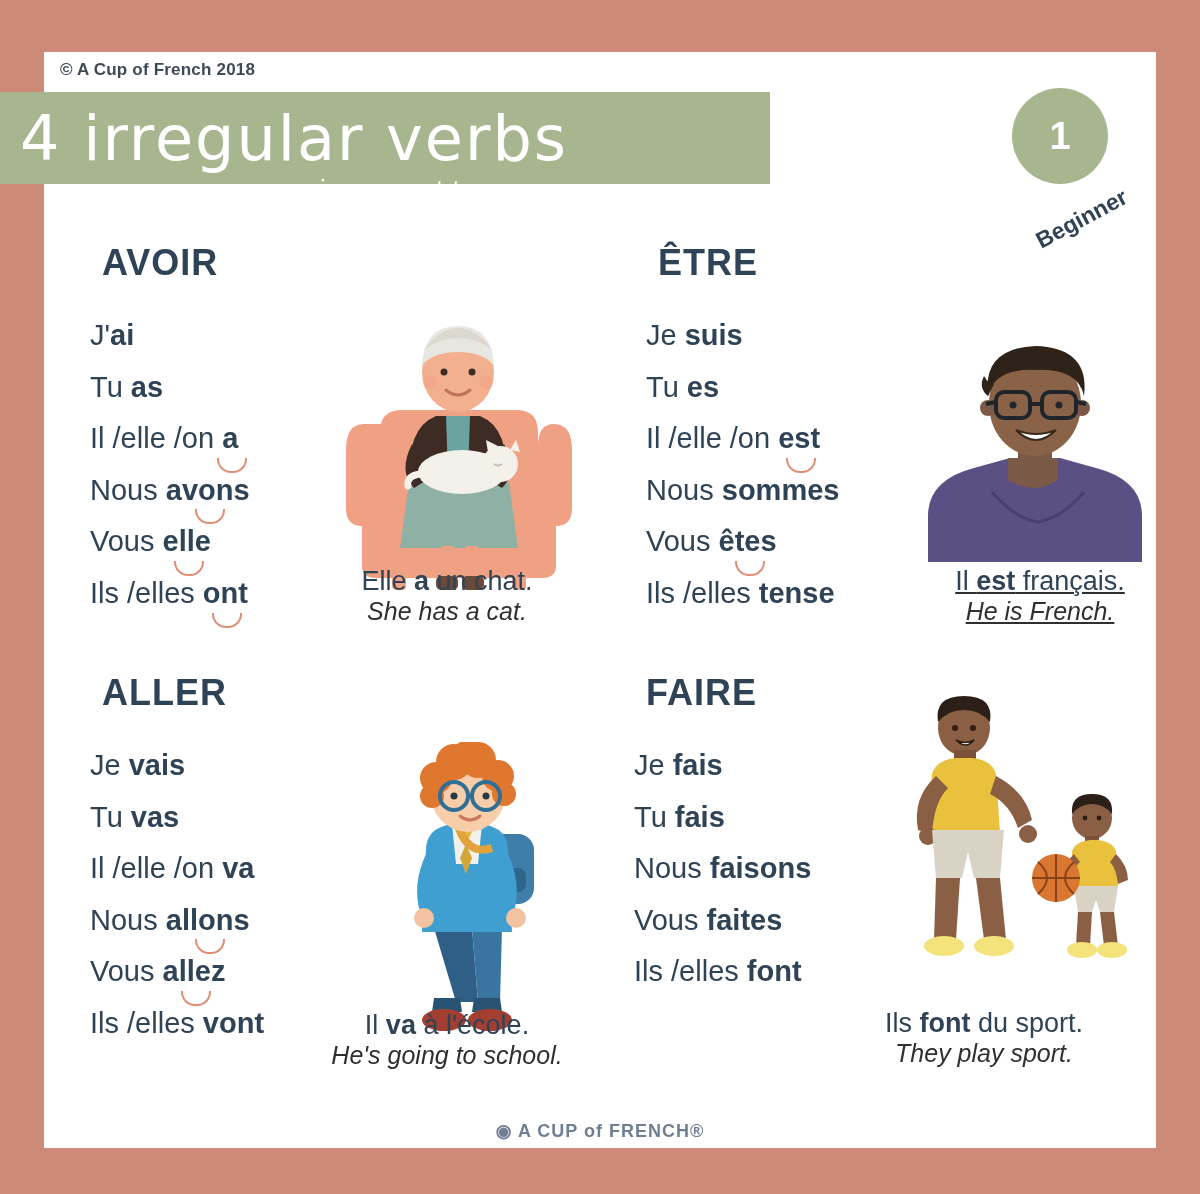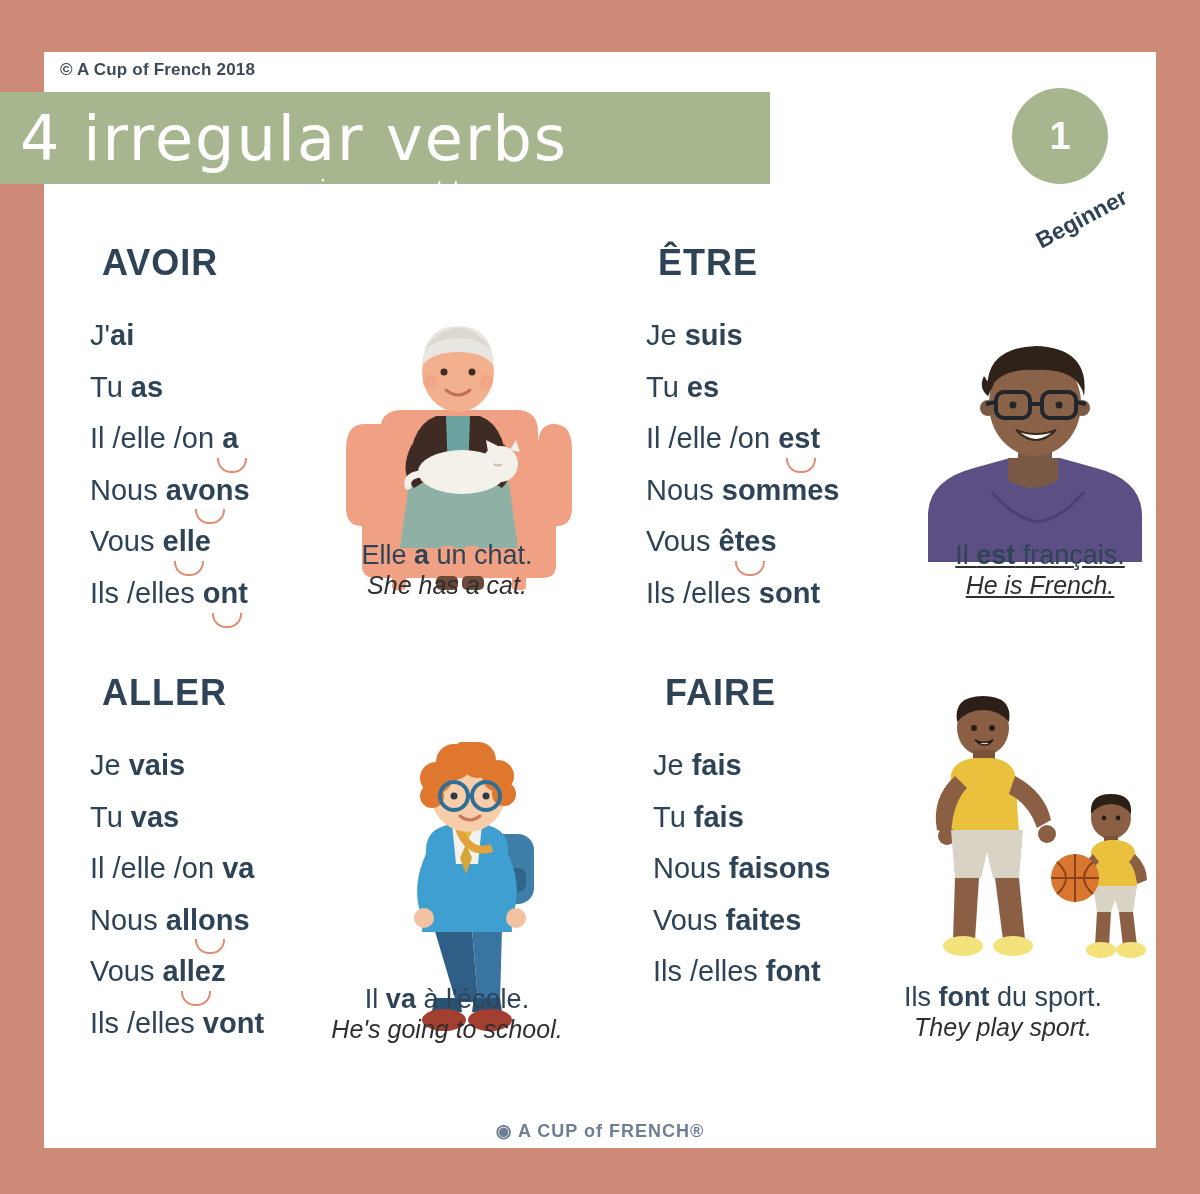--- a/index.html
+++ b/index.html
@@ -51,21 +51,21 @@
     transform-origin:right center;
   }
 
   .grid{
     position:absolute;left:0;top:180px;width:1112px;height:870px;
   }
   .quadrant{position:absolute;width:556px;height:430px;}
   .q-tl{left:0;top:0;}
   .q-tr{left:556px;top:0;}
   .q-bl{left:0;top:430px;}
-  .q-br{left:563px;top:430px;}
+  .q-br{left:544px;top:430px;}
 
   .verb-title{
     position:absolute;left:46px;top:10px;
     font-size:36px;font-weight:bold;color:#2f4356;
     letter-spacing:1px;
     margin-left:12px;
   }
   .conj{
     position:absolute;left:46px;top:78px;
     font-size:29px;color:#2f4356;line-height:1.78;
@@ -82,21 +82,21 @@
     border:2px solid #e08d74;
     border-top:none;
     border-radius:0 0 14px 14px;
   }
 
   .caption{
     position:absolute;
     text-align:center;
     color:#2f2f2f;
   }
-  .caption .fr{font-size:27px;color:#2f4356;}
+  .caption .fr{font-size:27px;color:#2f4356;margin-top:26px;}
   .caption .fr b{font-weight:bold;color:#2f4356;}
   .caption .en{font-size:25px;font-style:italic;color:#2f2f2f;}
 
   .illus{position:absolute;}
 
   .footer{
     position:absolute;left:0;bottom:6px;width:1112px;
     text-align:center;color:#6e7f93;font-size:18px;
     letter-spacing:1px;font-weight:bold;
   }
@@ -180,21 +180,21 @@
     </div>
 
     <div class="quadrant q-tr">
       <div class="verb-title">ÊTRE</div>
       <div class="conj">
         <div><span>Je </span><b>suis</b></div>
         <div><span>Tu </span><b>es</b></div>
         <div><span>Il /elle /on </span><b class="liaison">est</b></div>
         <div><span>Nous </span><b>sommes</b></div>
         <div><span>Vous </span><b class="liaison">êtes</b></div>
-        <div><span>Ils /elles </span><b>sont</b></div>
+        <div><span>Ils /elles </span><b>tense</b></div>
       </div>
 
       <div class="illus" style="left:322px;top:110px;">
         <svg width="230" height="220" viewBox="0 0 230 220">
 
           <path d="M6 220 l0 -46 q0 -36 46 -48 l36 -10 l50 0 l36 10 q46 12 46 48 l0 46 z" fill="#5b4f84"></path>
           <path d="M86 116 l50 0 l0 22 q-25 16 -50 0 z" fill="#7a5a46"></path>
           <path d="M70 150 q22 26 46 30 q24 -4 46 -30" stroke="#4a3f70" stroke-width="3" fill="none"></path>
 
           <rect x="96" y="96" width="34" height="36" fill="#7a5a46"></rect>

